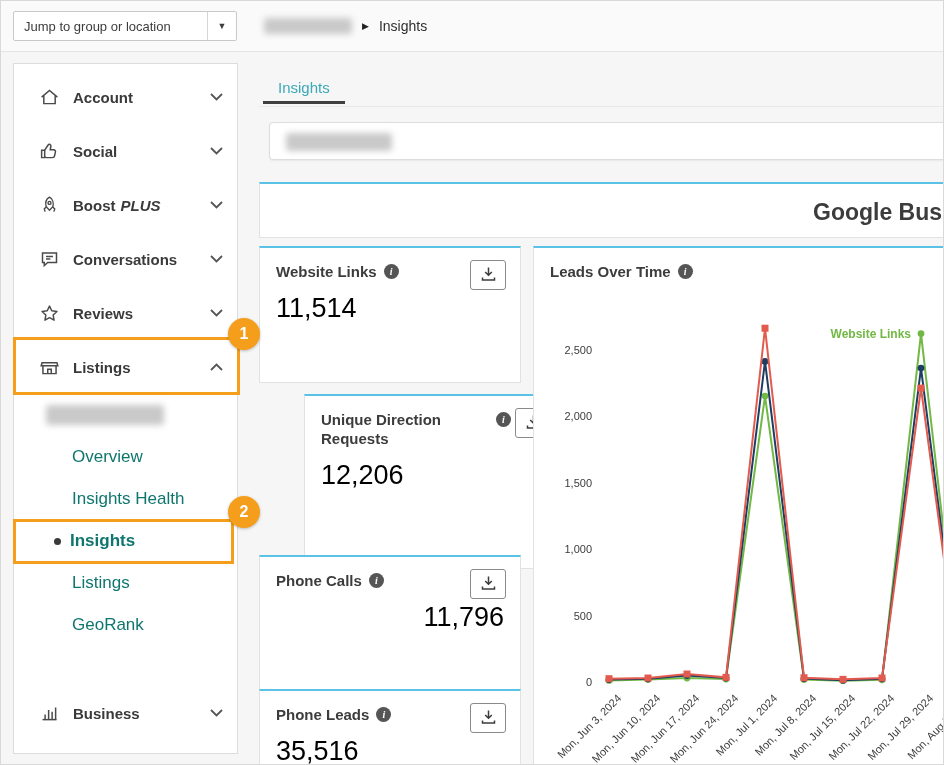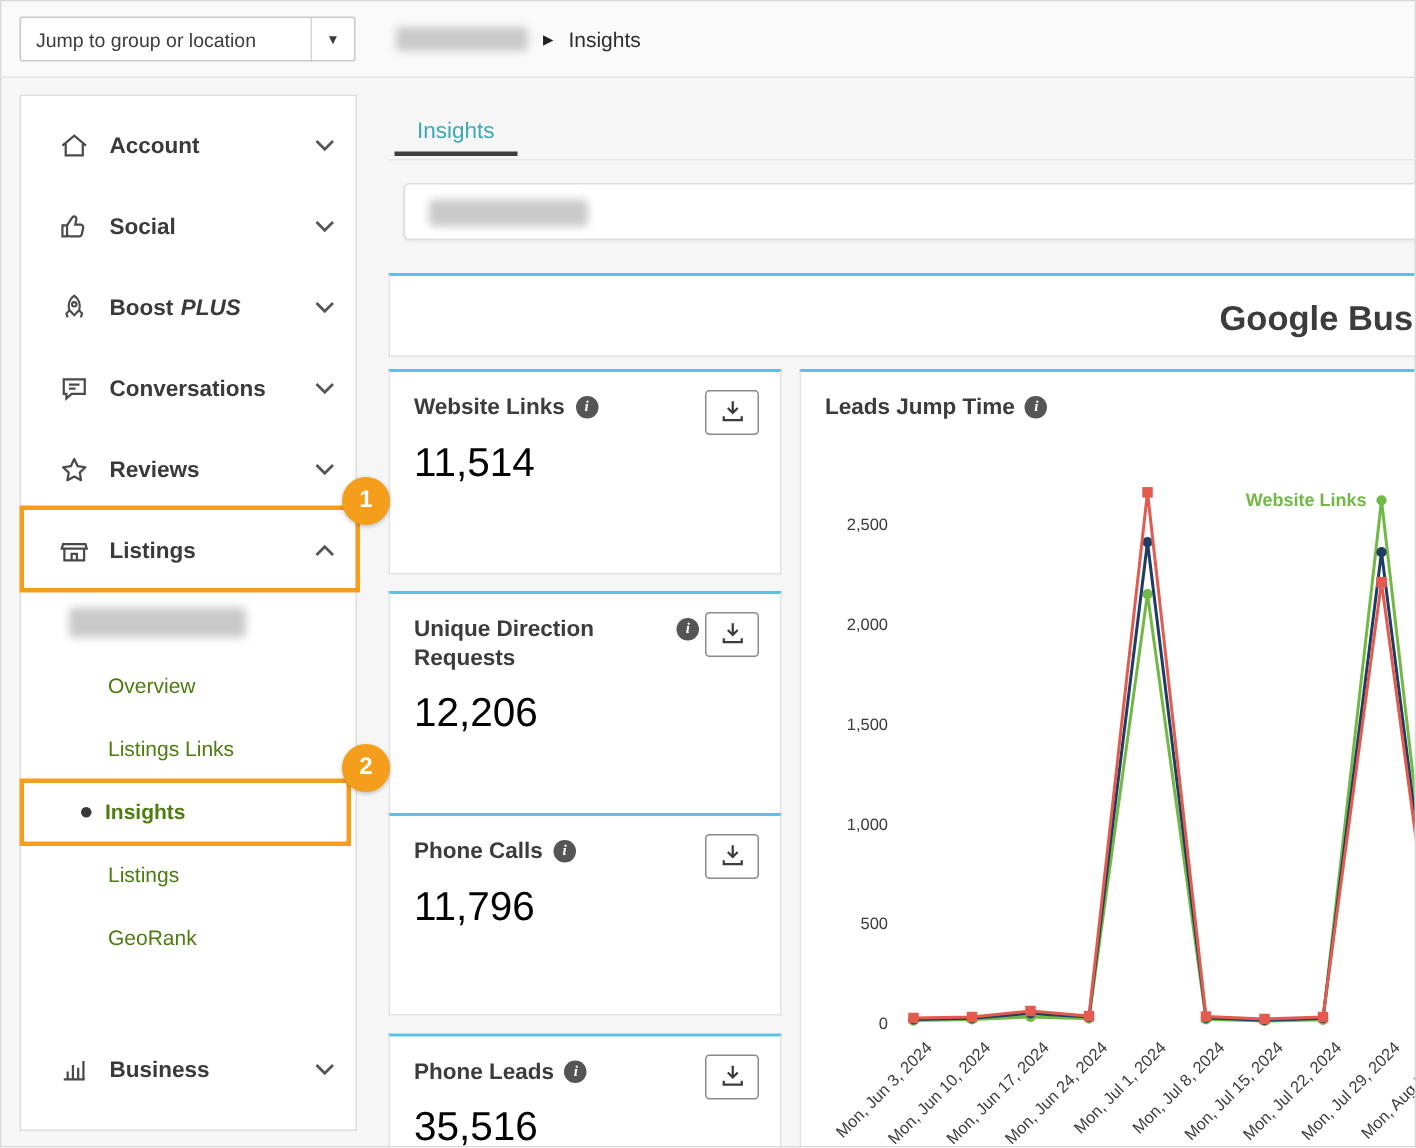--- a/index.html
+++ b/index.html
@@ -20,21 +20,21 @@
 
   
   .sidebar{position:absolute;left:12px;top:62px;width:225px;height:691px;background:#fff;border:1px solid #ddd;box-sizing:border-box;text-decoration:underline;}
   .nav-row{position:absolute;left:0;width:223px;height:54px;display:flex;align-items:center;
            padding:0 14px 0 24px;box-sizing:border-box;cursor:pointer;}
   .nav-icon{width:22px;height:22px;margin-right:13px;flex:none;display:flex;align-items:center;justify-content:center;}
   .nav-label{flex:1;font-size:15px;font-weight:700;color:#3a3a3a;white-space:nowrap;}
   .plus{font-style:italic;margin-left:5px;}
   .chev{flex:none;display:flex;align-items:center;}
   .sub-row{position:absolute;left:0;width:223px;height:42px;display:flex;align-items:center;
-           padding-left:58px;box-sizing:border-box;font-size:14px;color:#4d7c0f;cursor:pointer;}
+           padding-left:58px;box-sizing:border-box;font-size:17px;color:#0f766e;cursor:pointer;}
   .sub-row.active{font-weight:700;padding-left:40px;}
   .bullet{width:7px;height:7px;border-radius:50%;background:#3a3a3a;margin-right:9px;flex:none;}
   .sidebar-blur{position:absolute;left:32px;top:341px;width:118px;height:20px;}
   .hl-box{position:absolute;border:3px solid #F59E1B;box-sizing:border-box;pointer-events:none;z-index:5;}
   #hl-listings{left:-1px;top:273px;width:227px;height:58px;}
   #hl-insights{left:-1px;top:455px;width:221px;height:45px;}
   .step-badge{position:absolute;width:32px;height:32px;border-radius:50%;background:#F59E1B;color:#fff;
               font-size:16px;font-weight:700;display:flex;align-items:center;justify-content:center;
               z-index:10;box-shadow:0 1px 3px rgba(0,0,0,.25);}
   #badge1{left:227px;top:317px;}
@@ -47,22 +47,22 @@
   .searchbar{position:absolute;left:268px;top:121px;width:700px;height:38px;background:#fff;border:1px solid #ddd;
              border-radius:4px;box-shadow:0 1px 2px rgba(0,0,0,.06);box-sizing:border-box;cursor:text;}
   .search-blur{position:absolute;left:16px;top:10px;width:106px;height:18px;}
   .section-card{position:absolute;left:258px;top:181px;width:700px;height:56px;background:#fff;
                 border:1px solid #e2e2e2;border-top:2px solid #5BC2E7;box-sizing:border-box;}
   .section-title{position:absolute;left:553px;top:15px;font-size:23px;font-weight:700;color:#3c3c3c;white-space:nowrap;}
 
   .metric-card{position:absolute;left:258px;width:262px;background:#fff;border:1px solid #e2e2e2;
                border-top:2px solid #5BC2E7;box-sizing:border-box;}
   #card-0{top:245px;height:137px;}
-  #card-1{top:393px;height:175px;}
-  #card-2{top:541px;height:135px;}
+  #card-1{top:393px;height:175px;margin-left:45px;}
+  #card-2{top:554px;height:135px;text-align:right;}
   #card-3{top:688px;height:130px;}
   .card-head{display:flex;align-items:flex-start;gap:7px;padding:14px 54px 0 16px;}
   .card-title{font-size:15px;font-weight:700;color:#3c3c3c;line-height:19px;}
   .info-icon{flex:none;width:15px;height:15px;border-radius:50%;background:#555;color:#fff;font-size:10px;
              font-weight:700;display:flex;align-items:center;justify-content:center;margin-top:2px;
              font-family:"Liberation Serif",serif;font-style:italic;cursor:pointer;}
   .dl-btn{position:absolute;right:14px;top:12px;width:36px;height:30px;background:#fff;border:1px solid #8a8a8a;
           border-radius:3px;display:flex;align-items:center;justify-content:center;cursor:pointer;}
   .card-value{padding:12px 16px 0;font-size:27px;color:#000000;}
 
@@ -182,21 +182,21 @@
           </svg>
         </span>
     </div>
 
     <span class="blur-chip sidebar-blur"></span>
 
     <div class="sub-row" style="top:372px">
       <span>Overview</span>
     </div>
     <div class="sub-row" style="top:414px">
-      <span>Listings Links</span>
+      <span>Insights Health</span>
     </div>
     <div class="sub-row active" style="top:456px">
       <span class="bullet"></span>
       <span>Insights</span>
     </div>
     <div class="sub-row" style="top:498px">
       <span>Listings</span>
     </div>
     <div class="sub-row" style="top:540px">
       <span>GeoRank</span>
@@ -286,21 +286,21 @@
       <span><svg width="17" height="16" viewBox="0 0 17 16" fill="none" stroke="#3c3c3c" stroke-width="1.5">
             <path d="M8.5 1.5v7.5M5.2 6l3.3 3.3L11.8 6"></path>
             <path d="M2.5 11.5V14h12v-2.5"></path>
           </svg></span>
     </button>
     <div class="card-value">35,516</div>
   </div>
 
   <div class="chart-card">
     <div class="chart-head">
-      <span class="card-title">Leads Jump Time</span>
+      <span class="card-title">Leads Over Time</span>
       <span class="info-icon">i</span>
     </div>
     <svg class="chart-svg" id="chart-svg" width="420" height="480">
         <text x="58" y="388" text-anchor="end" class="tick">0</text>
         <text x="58" y="321.5" text-anchor="end" class="tick">500</text>
         <text x="58" y="255" text-anchor="end" class="tick">1,000</text>
         <text x="58" y="188.5" text-anchor="end" class="tick">1,500</text>
         <text x="58" y="122" text-anchor="end" class="tick">2,000</text>
         <text x="58" y="55.5" text-anchor="end" class="tick">2,500</text>
         <text x="88" y="401" text-anchor="end" class="tick" transform="rotate(-45 88 401)">Mon, Jun 3, 2024</text>

